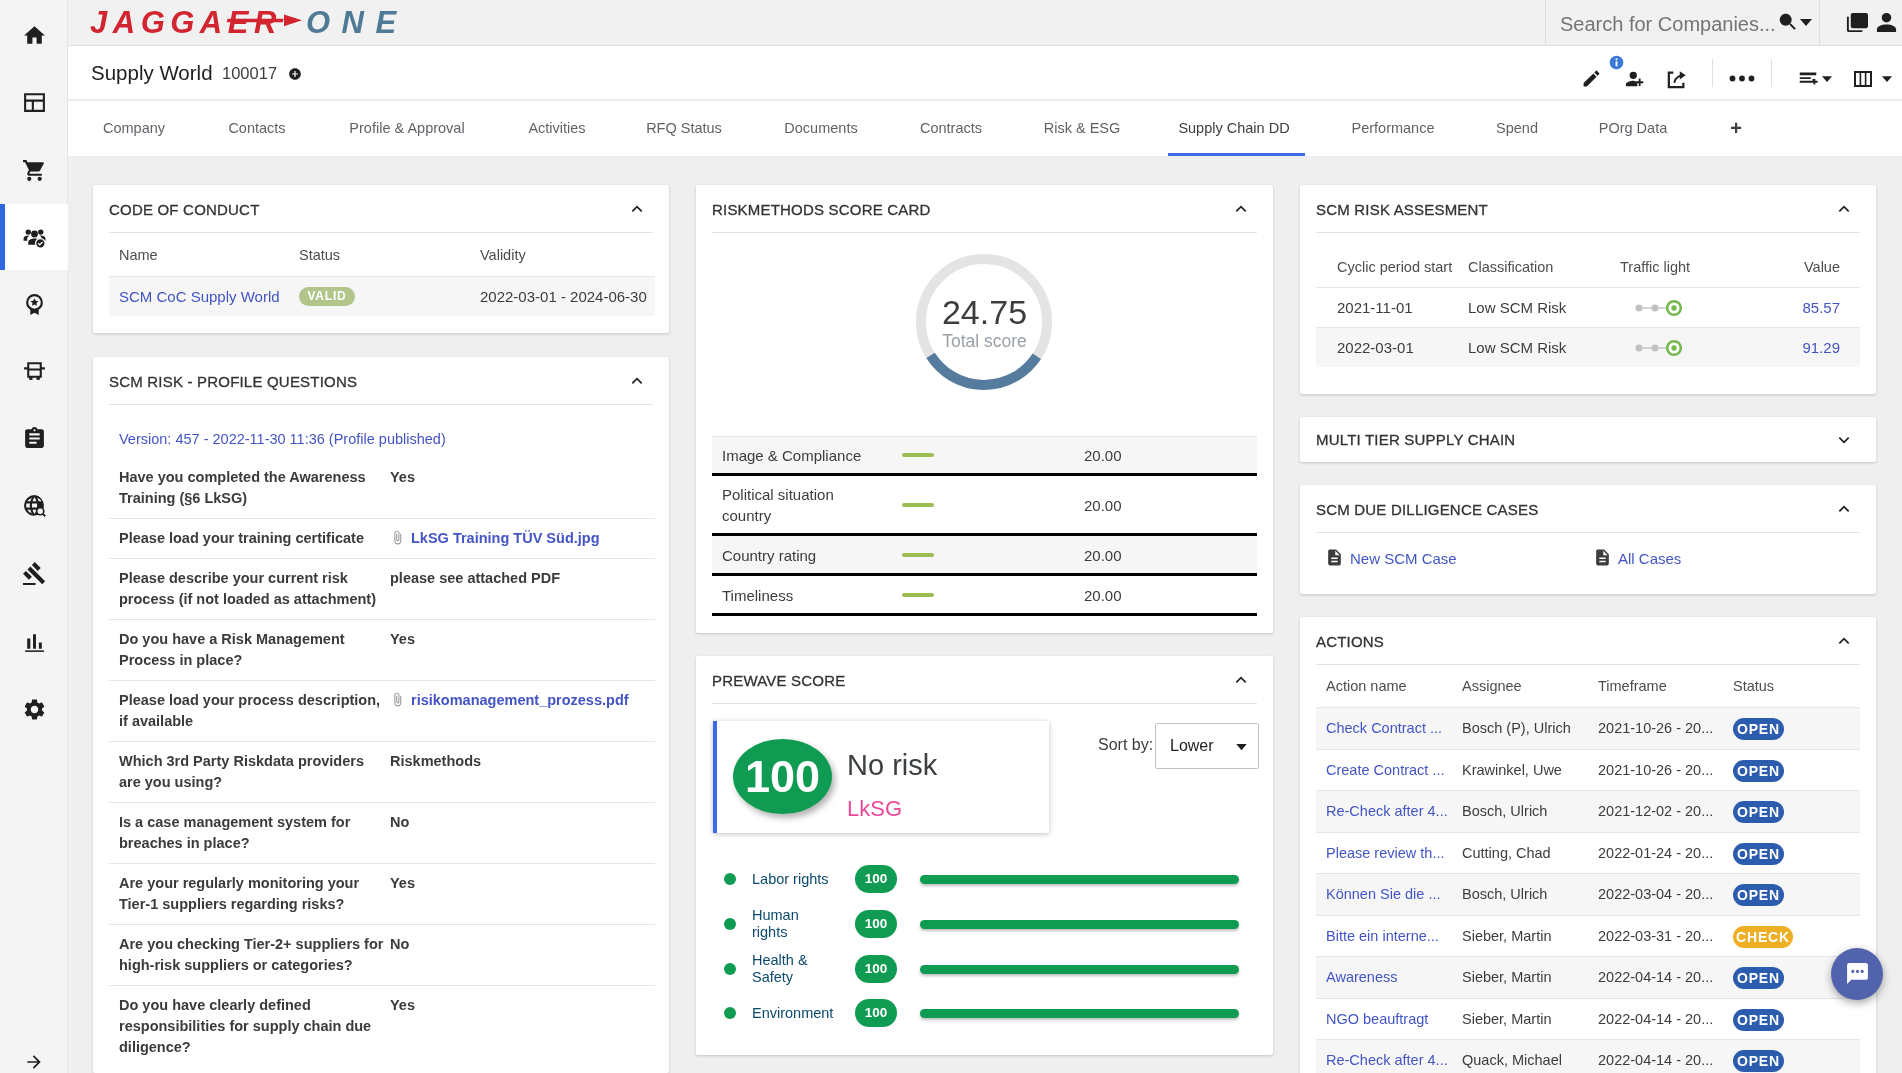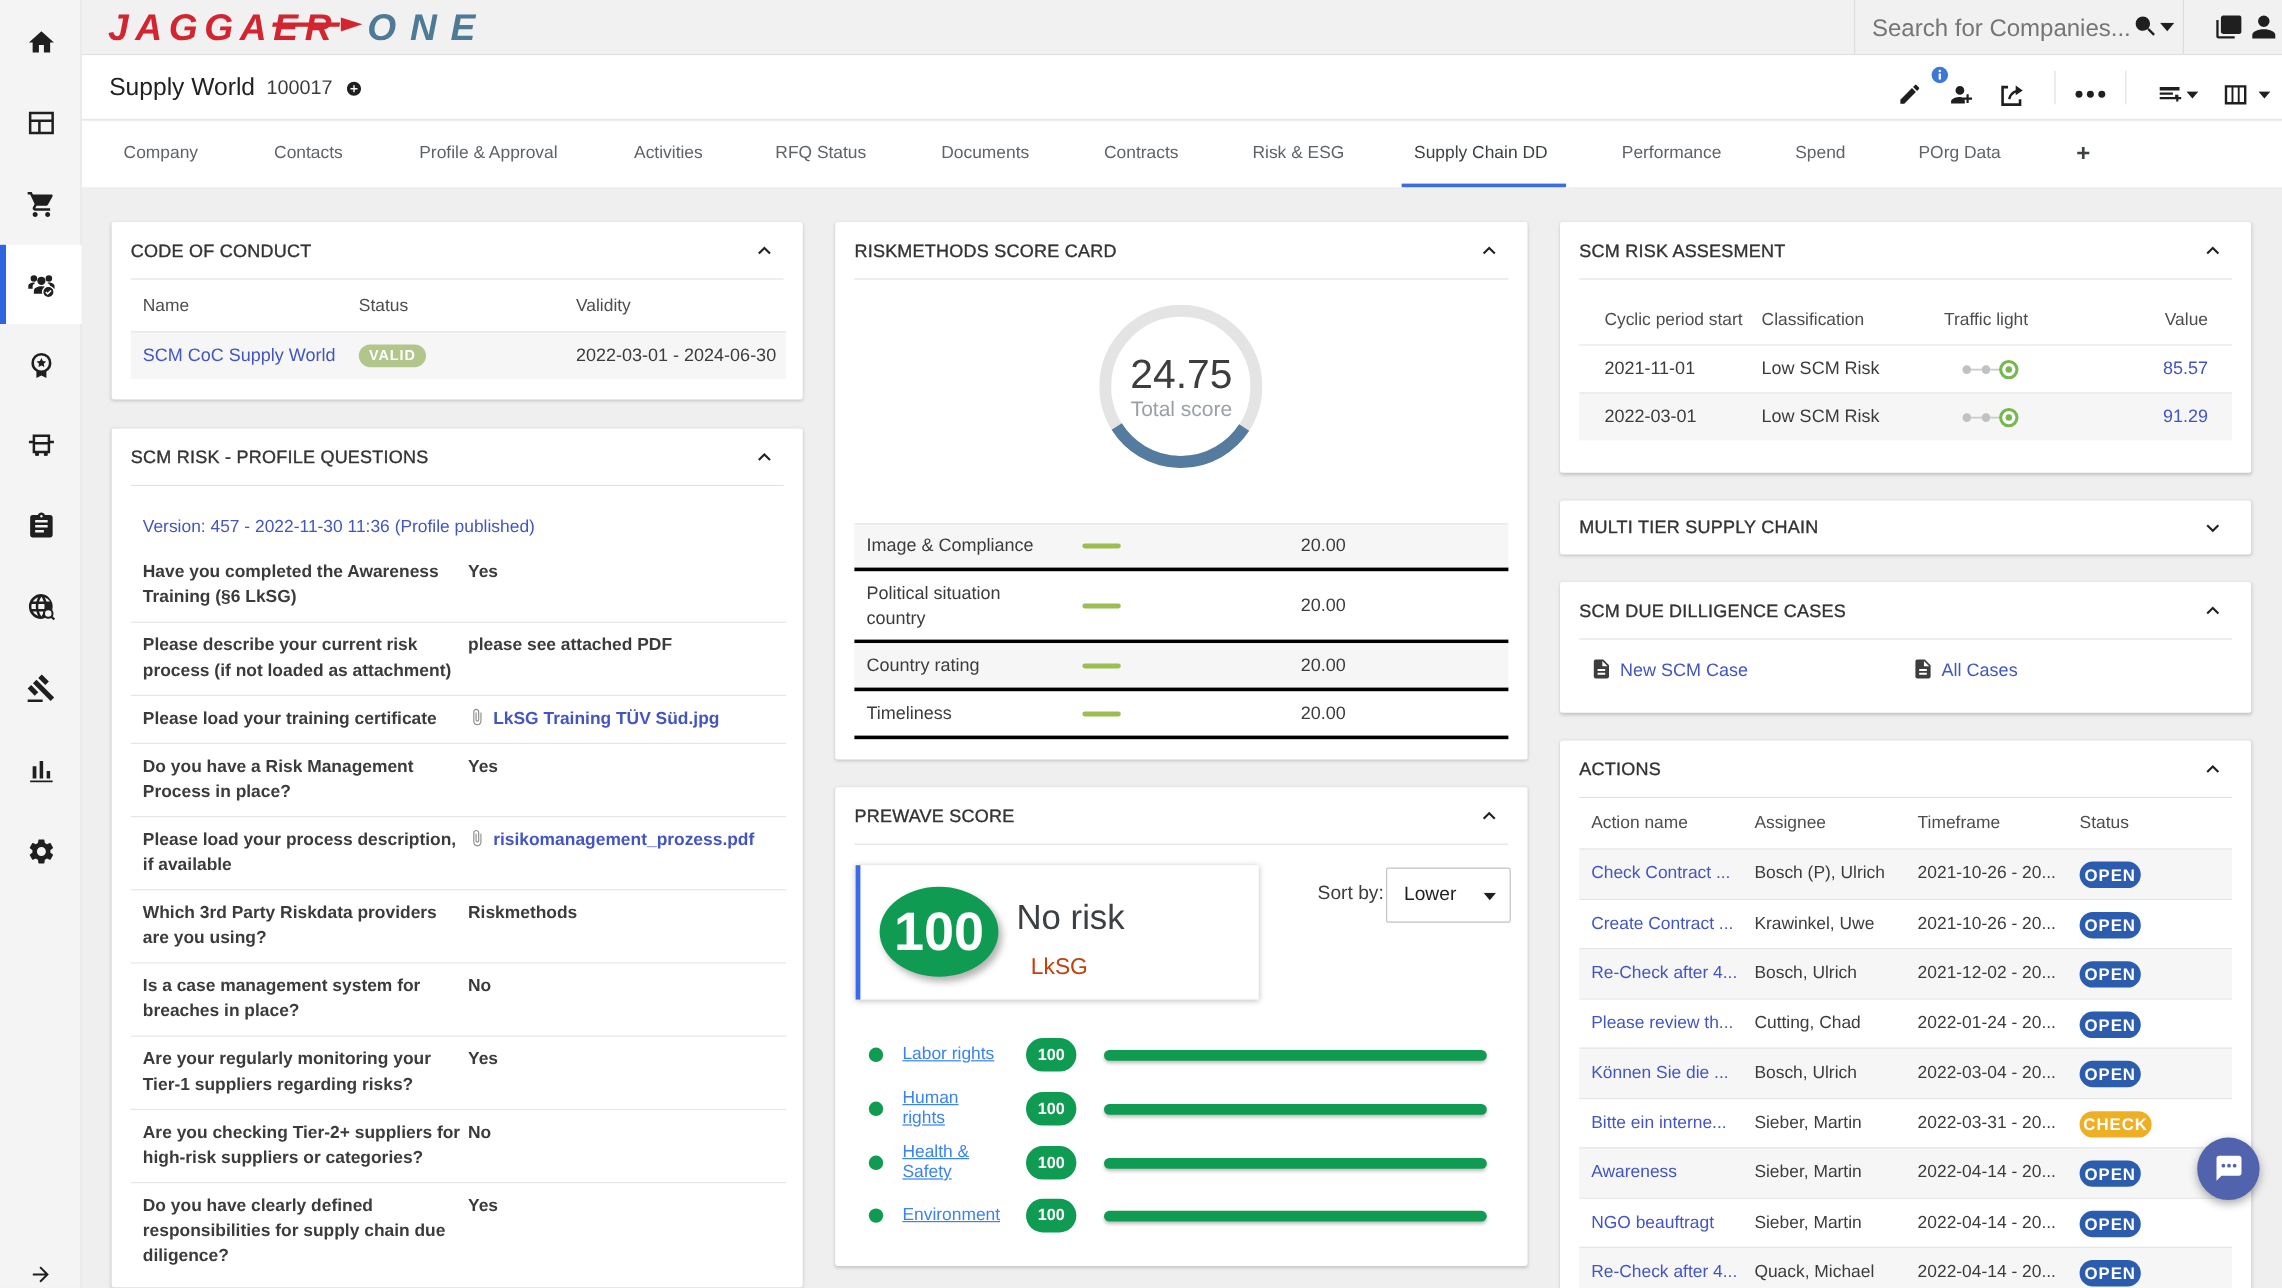--- a/index.html
+++ b/index.html
@@ -30,21 +30,21 @@
 .a { margin-left:5px; font-size:14.5px; font-weight:bold; color:#3b3b3b; line-height:21px; }
 .a .link { font-weight:bold; }
 .clip { width:15px; height:15px; fill:#8a8a8a; vertical-align:-2px; margin-right:6px; }
 .mrow { position:relative; border-bottom:3px solid #000000; }
 .mrow:first-child { border-top:1px solid #e6e6e6; }
 .ml { position:absolute; left:10px; top:50%; transform:translateY(-50%); font-size:15px; color:#3c3c3c; line-height:21px; }
 .dash { position:absolute; left:190px; top:50%; margin-top:-2px; width:32px; height:4px; border-radius:2px; background:#9cbd52; }
 .mv { position:absolute; left:372px; top:50%; transform:translateY(-50%); font-size:15px; color:#3c3c3c; }
 .prow { position:absolute; left:0; width:577px; height:44px; }
 .pdot { position:absolute; left:28px; top:50%; margin-top:-6px; width:12px; height:12px; border-radius:50%; background:#109b52; }
-.plab { position:absolute; left:56px; top:50%; transform:translateY(-50%); width:83px; font-size:14.5px; color:#3b82f6; line-height:17px;text-decoration:underline; }
+.plab { position:absolute; left:56px; top:50%; transform:translateY(-50%); width:83px; font-size:14.5px; color:#0c4a6e; line-height:17px; }
 .ppill { position:absolute; left:159px; top:50%; margin-top:-14px; width:42px; height:28px; border-radius:14px; background:#109b52; color:#fff; font-weight:bold; font-size:13.5px; text-align:center; line-height:28px; }
 .pbar { position:absolute; left:224px; top:50%; margin-top:-4.5px; width:319px; height:9px; border-radius:5px; background:#109b52; box-shadow:0 2px 3px rgba(0,0,0,0.25); }
 .cell { top:11px; font-size:15px; color:#3c3c3c; }
 .doc { width:19px; height:19px; fill:#3d3d3d; }
 .arow { position:relative; height:41.5px; border-top:1px solid #e6e6e6; }
 .ac1 { position:absolute; left:10px; top:12px; font-size:14.5px; }
 .ac2 { position:absolute; left:146px; top:12px; font-size:14.5px; color:#3c3c3c; }
 .ac3 { position:absolute; left:282px; top:12px; font-size:14.5px; color:#3c3c3c; }
 .ac4 { position:absolute; left:417px; top:10px; width:51px; height:22px; line-height:22px; }
 .pblue { background:#2b5cad; }
@@ -236,28 +236,28 @@
       <path d="M4 16l8-8 8 8"></path>
     </svg>
   <div class="cdiv"></div>
   <div class="abs link" style="left:26px;top:74px;font-size:14.5px;">Version: 457 - 2022-11-30 11:36 (Profile published)</div>
   <div class="abs" style="left:16px;top:101px;width:546px;">
     <div class="qrow">
         <div class="q">Have you completed the Awareness Training (§6 LkSG)</div>
         <div class="a">Yes</div>
       </div>
     <div class="qrow">
-        <div class="q">Please describe your current risk process (if not loaded as attachment)</div>
-        <div class="a">please see attached PDF</div>
-      </div>
-    <div class="qrow">
         <div class="q">Please load your training certificate</div>
         <div class="a"><svg class="clip" viewBox="0 0 24 24">
             <path d="M16.5 6v11.5c0 2.21-1.79 4-4 4s-4-1.79-4-4V5c0-1.38 1.12-2.5 2.5-2.5s2.5 1.12 2.5 2.5v10.5c0 .55-.45 1-1 1s-1-.45-1-1V6H10v9.5c0 1.38 1.12 2.5 2.5 2.5s2.5-1.12 2.5-2.5V5c0-2.21-1.79-4-4-4S7 2.79 7 5v12.5c0 3.04 2.46 5.5 5.5 5.5s5.5-2.46 5.5-5.5V6h-1.5z"></path>
           </svg><span class="link">LkSG Training TÜV Süd.jpg</span></div>
+      </div>
+    <div class="qrow">
+        <div class="q">Please describe your current risk process (if not loaded as attachment)</div>
+        <div class="a">please see attached PDF</div>
       </div>
     <div class="qrow">
         <div class="q">Do you have a Risk Management Process in place?</div>
         <div class="a">Yes</div>
       </div>
     <div class="qrow">
         <div class="q">Please load your process description, if available</div>
         <div class="a"><svg class="clip" viewBox="0 0 24 24">
             <path d="M16.5 6v11.5c0 2.21-1.79 4-4 4s-4-1.79-4-4V5c0-1.38 1.12-2.5 2.5-2.5s2.5 1.12 2.5 2.5v10.5c0 .55-.45 1-1 1s-1-.45-1-1V6H10v9.5c0 1.38 1.12 2.5 2.5 2.5s2.5-1.12 2.5-2.5V5c0-2.21-1.79-4-4-4S7 2.79 7 5v12.5c0 3.04 2.46 5.5 5.5 5.5s5.5-2.46 5.5-5.5V6h-1.5z"></path>
           </svg><span class="link">risikomanagement_prozess.pdf</span></div>
@@ -323,21 +323,21 @@
 
 <div class="card" style="left:696px;top:656px;width:577px;height:399px;">
   <div class="ctitle">PREWAVE SCORE</div>
   <svg class="chev" viewBox="0 0 24 24" fill="none" stroke="#212121" stroke-width="3">
       <path d="M4 16l8-8 8 8"></path>
     </svg>
   <div class="cdiv"></div>
   <div class="abs" style="left:17px;top:65px;width:336px;height:112px;background:#fff;border-left:4px solid #3b6be8;box-shadow:0 1px 5px rgba(0,0,0,0.25);">
     <div class="abs" style="left:16px;top:18px;width:99px;height:75px;border-radius:50%;background:#109b52;box-shadow:3px 4px 6px rgba(0,0,0,0.3);color:#fff;font-size:45px;font-weight:bold;text-align:center;line-height:75px;">100</div>
     <div class="abs" style="left:130px;top:28px;font-size:29px;color:#3c4043;">No risk</div>
-    <div class="abs" style="left:130px;top:75px;font-size:19px;color:#c2410c;margin-left:12px;">LkSG</div>
+    <div class="abs" style="left:130px;top:75px;font-size:22px;color:#ec4899;">LkSG</div>
   </div>
   <span class="abs" style="left:402px;top:80px;font-size:16px;color:#3d3d3d;">Sort by:</span>
   <div class="abs" style="left:459px;top:67px;width:104px;height:46px;border:1px solid #c2c2c2;border-radius:2px;background:#fff;">
     <span class="abs" style="left:14px;top:13px;font-size:16px;color:#212121;">Lower</span>
     <svg class="abs" style="right:11px;top:20px;" width="11" height="7" viewBox="0 0 12 8" fill="#1f1f1f">
         <path d="M0 0h12L6 7z"></path>
       </svg>
   </div>
   <div class="prow" style="top:201px;">
       <span class="pdot"></span>

